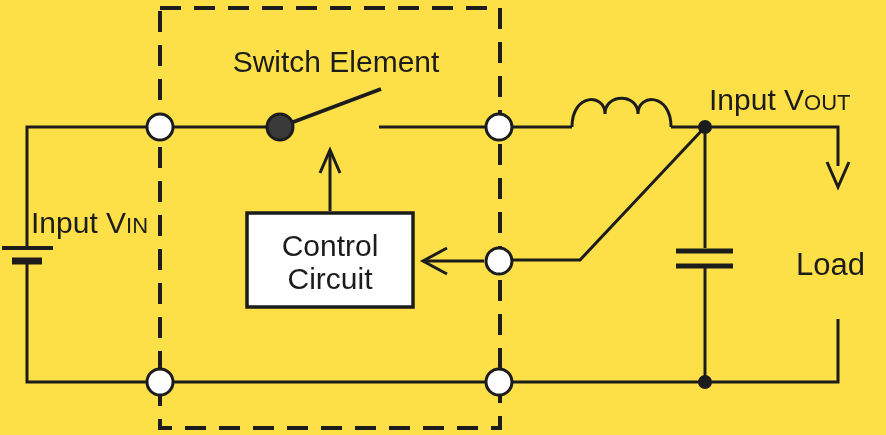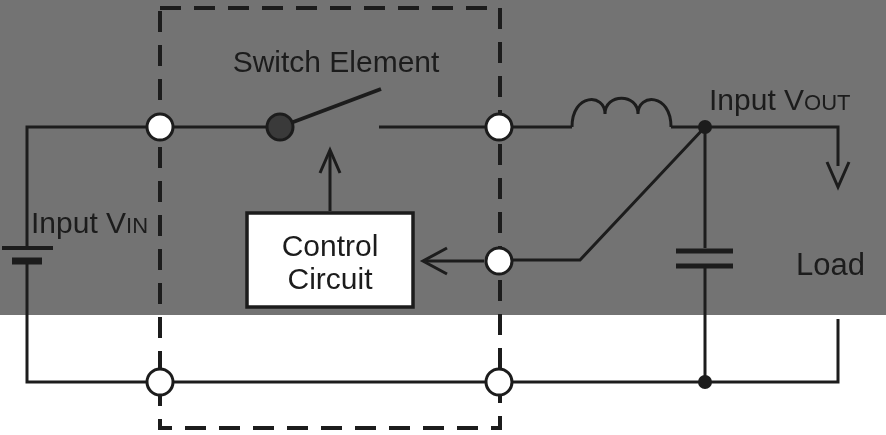--- a/index.html
+++ b/index.html
@@ -1,17 +1,17 @@
 <!DOCTYPE html>
 <html><head>
 <meta charset="utf-8">
 <style>
   html,body{margin:0;padding:0;background:#ffffff;}
   body{width:886px;height:435px;overflow:hidden;font-family:"Liberation Sans",sans-serif;}
-  .stage{position:relative;width:886px;height:315px;background:#737373;}
+  .stage{position:relative;width:886px;height:435px;background:#fde047;}
   svg{display:block;}
   text{font-family:"Liberation Sans",sans-serif;}
 </style>
 </head>
 <body>
 
 <div class="stage">
 <svg width="886" height="435" viewBox="0 0 886 435">
 
   <rect x="160" y="8" width="340" height="420" fill="none" stroke-width="4" stroke-dasharray="21 13" stroke="#1c1c1c"></rect>

